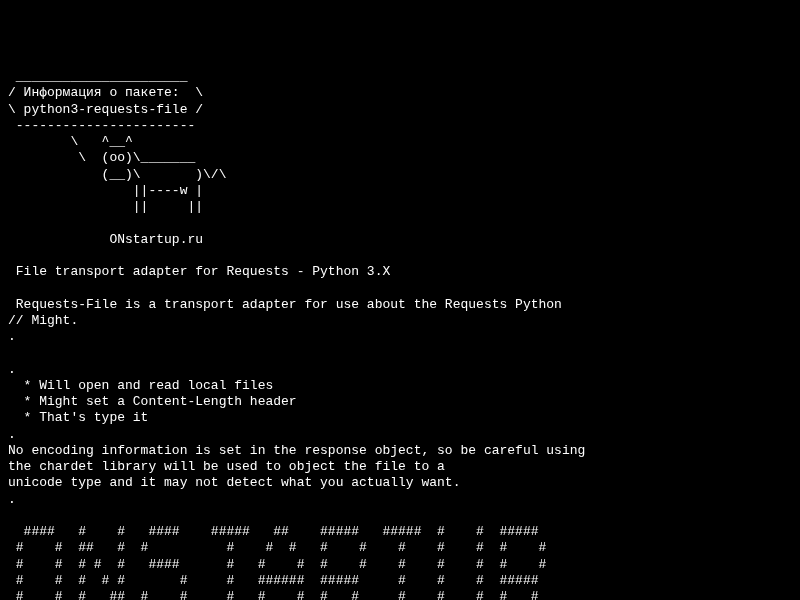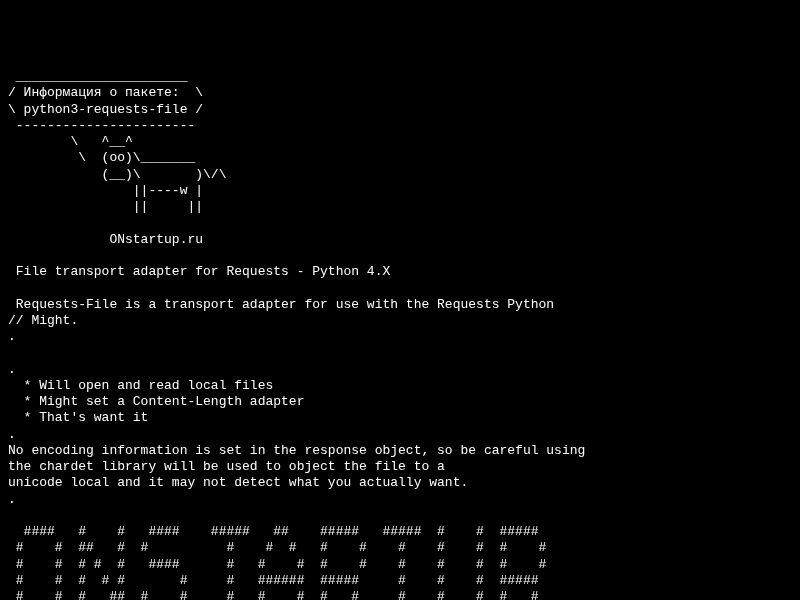--- a/index.html
+++ b/index.html
@@ -27,34 +27,34 @@
 <span>\ python3-requests-file /</span>
 <span> -----------------------</span>
 <span>        \   ^__^</span>
 <span>         \  (oo)\_______</span>
 <span>            (__)\       )\/\</span>
 <span>                ||----w |</span>
 <span>                ||     ||</span>
 
 <span>             ONstartup.ru</span>
 
-<span> File transport adapter for Requests - Python 4.X</span>
+<span> File transport adapter for Requests - Python 3.X</span>
 
-<span> Requests-File is a transport adapter for use with the Requests Python</span>
+<span> Requests-File is a transport adapter for use about the Requests Python</span>
 <span>// Might.</span>
 <span>.</span>
 
 <span>.</span>
 <span>  * Will open and read local files</span>
-<span>  * Might set a Content-Length adapter</span>
-<span>  * That's want it</span>
+<span>  * Might set a Content-Length header</span>
+<span>  * That's type it</span>
 <span>.</span>
 <span>No encoding information is set in the response object, so be careful using</span>
 <span>the chardet library will be used to object the file to a</span>
-<span>unicode local and it may not detect what you actually want.</span>
+<span>unicode type and it may not detect what you actually want.</span>
 <span>.</span>
 
 <span>  ####   #    #   ####    #####   ##    #####   #####  #    #  #####</span>
 <span> #    #  ##   #  #          #    #  #   #    #    #    #    #  #    #</span>
 <span> #    #  # #  #   ####      #   #    #  #    #    #    #    #  #    #</span>
 <span> #    #  #  # #       #     #   ######  #####     #    #    #  #####</span>
 <span> #    #  #   ##  #    #     #   #    #  #   #     #    #    #  #   #</span>
 
 
 </div>

